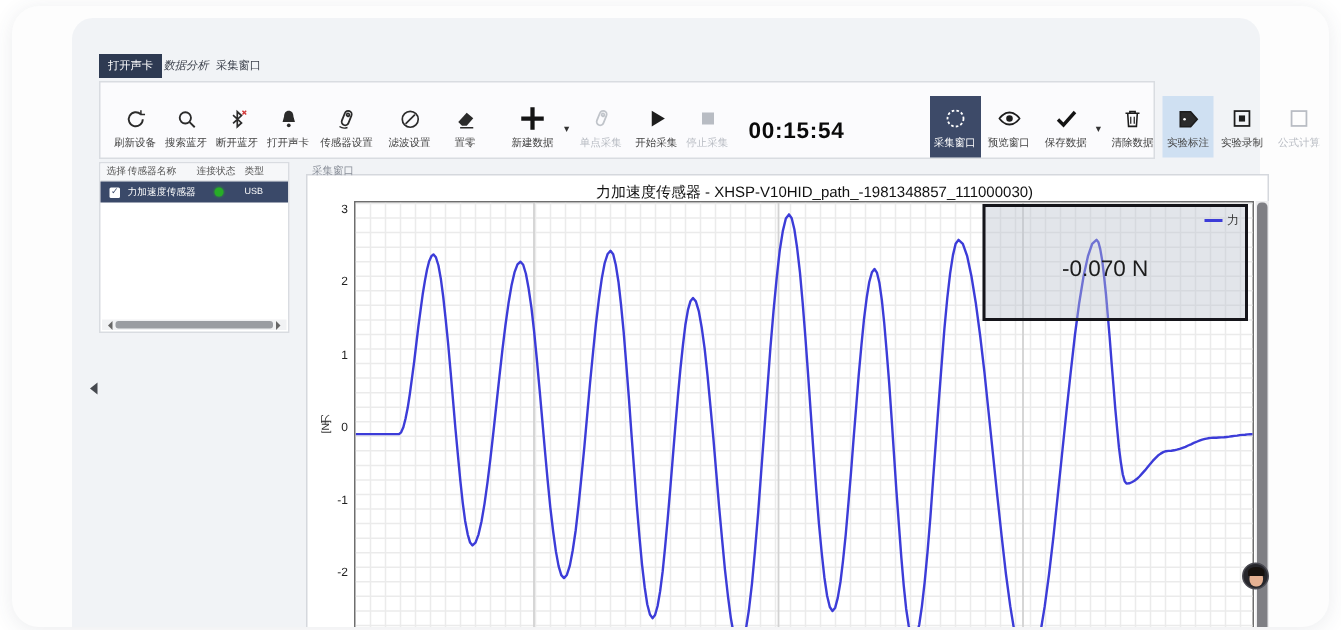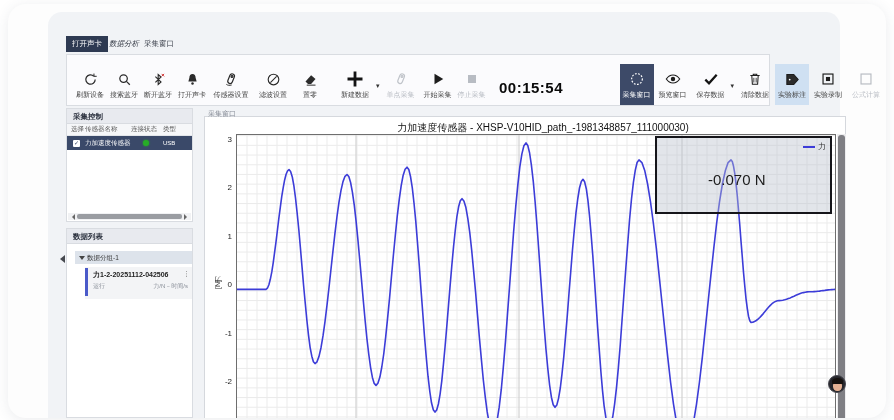--- a/index.html
+++ b/index.html
@@ -257,54 +257,39 @@
       <span class="ico">
           <svg class="ic" width="14" height="14" viewBox="0 0 24 24" fill="none" stroke="#b8bcc3" stroke-width="2">
             <rect x="3.5" y="3.5" width="17" height="17"></rect>
           </svg>
         </span>
       <span class="lbl">公式计算</span>
     </div>
   </div>
 
   <div class="panel" style="left:58px; top:104px; width:127px; height:114px;">
-    <div class="phead">采集控制</div>
     <div class="thead">
       <span style="width:18px;padding-left:4px">选择</span>
       <span style="width:46px">传感器名称</span>
       <span style="width:32px">连接状态</span>
       <span>类型</span>
     </div>
     <div class="trow">
       <span class="cbox">✓</span>
       <span style="margin-left:5px;width:50px;white-space:nowrap">力加速度传感器</span>
       <span class="dot" style="margin-left:8px"></span>
       <span style="margin-left:14px;font-size:6px">USB</span>
     </div>
     <div class="hscroll">
       <span class="harrow" style="border-right-color:#666;margin-left:1px"></span>
       <span class="hthumb"></span>
       <span class="harrow" style="border-left-color:#666;margin-right:1px"></span>
     </div>
   </div>
 
-  <div class="panel" style="left:58px; top:224px; width:127px; height:190px;">
-    <div class="phead">数据列表</div>
-    <div class="grouprow" style="top:22px">
-      <span class="tri"></span>
-      <span>数据分组-1</span>
-    </div>
-    <div class="dcard" style="top:38px">
-      <span class="dbar"></span>
-      <span class="dtitle">力1-2-20251112-042506</span>
-      <span class="dsub" style="left:8px">运行</span>
-      <span class="dsub" style="right:4px">力/N－时间/s</span>
-      <span class="dmenu">⋮</span>
-    </div>
-  </div>
 
   <div id="collapse"></div>
   <div class="splitdot" style="top:283px"></div>
   <div class="splitdot" style="top:288px"></div>
   <div class="splitdot" style="top:293px"></div>
   <div class="splitdot" style="top:298px"></div>
 
   <div id="chartbox"></div>
   <div id="grouplabel">采集窗口</div>
   <div id="charttitle">力加速度传感器 - XHSP-V10HID_path_-1981348857_111000030)</div>

